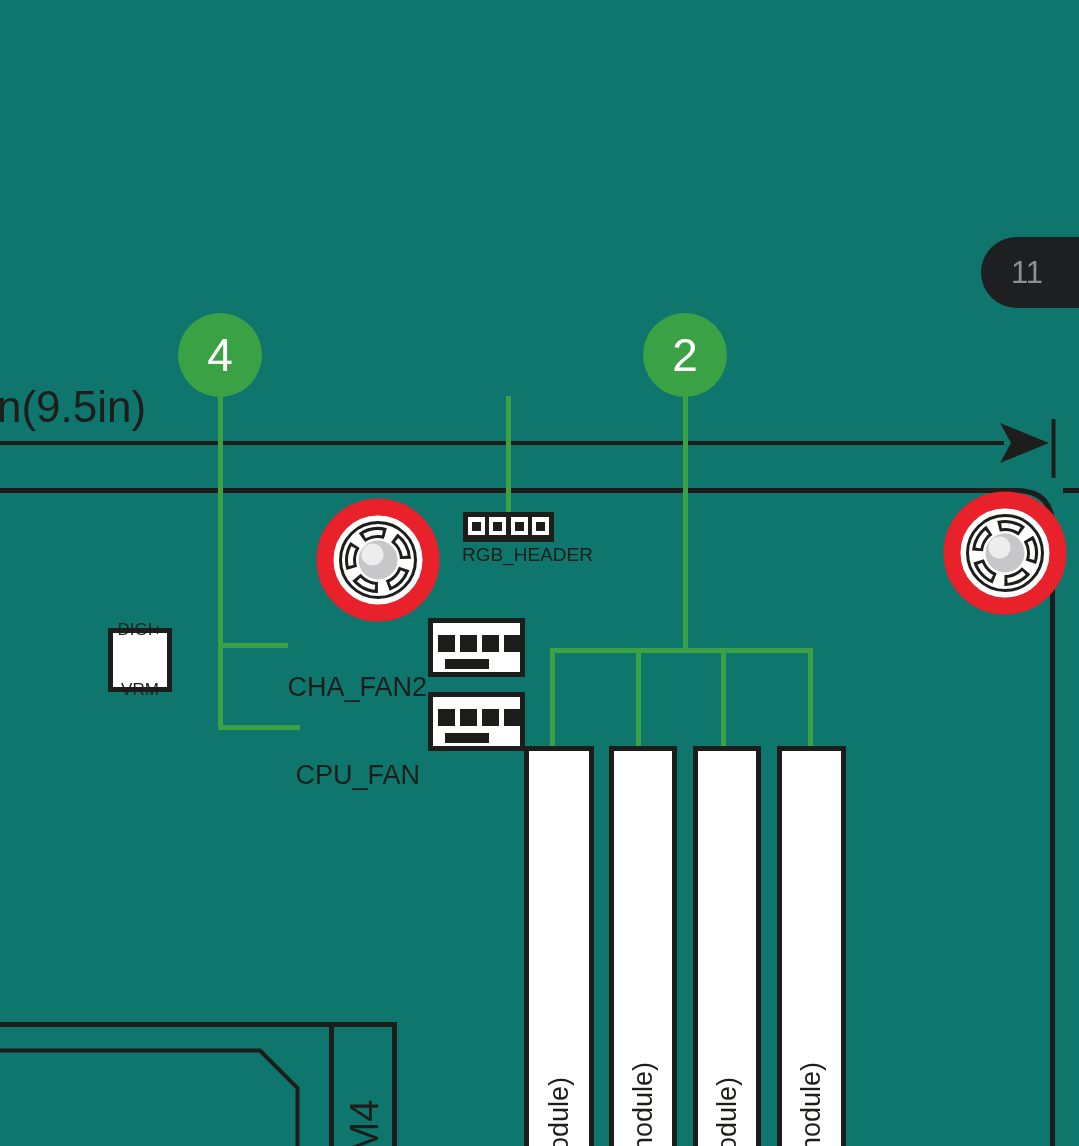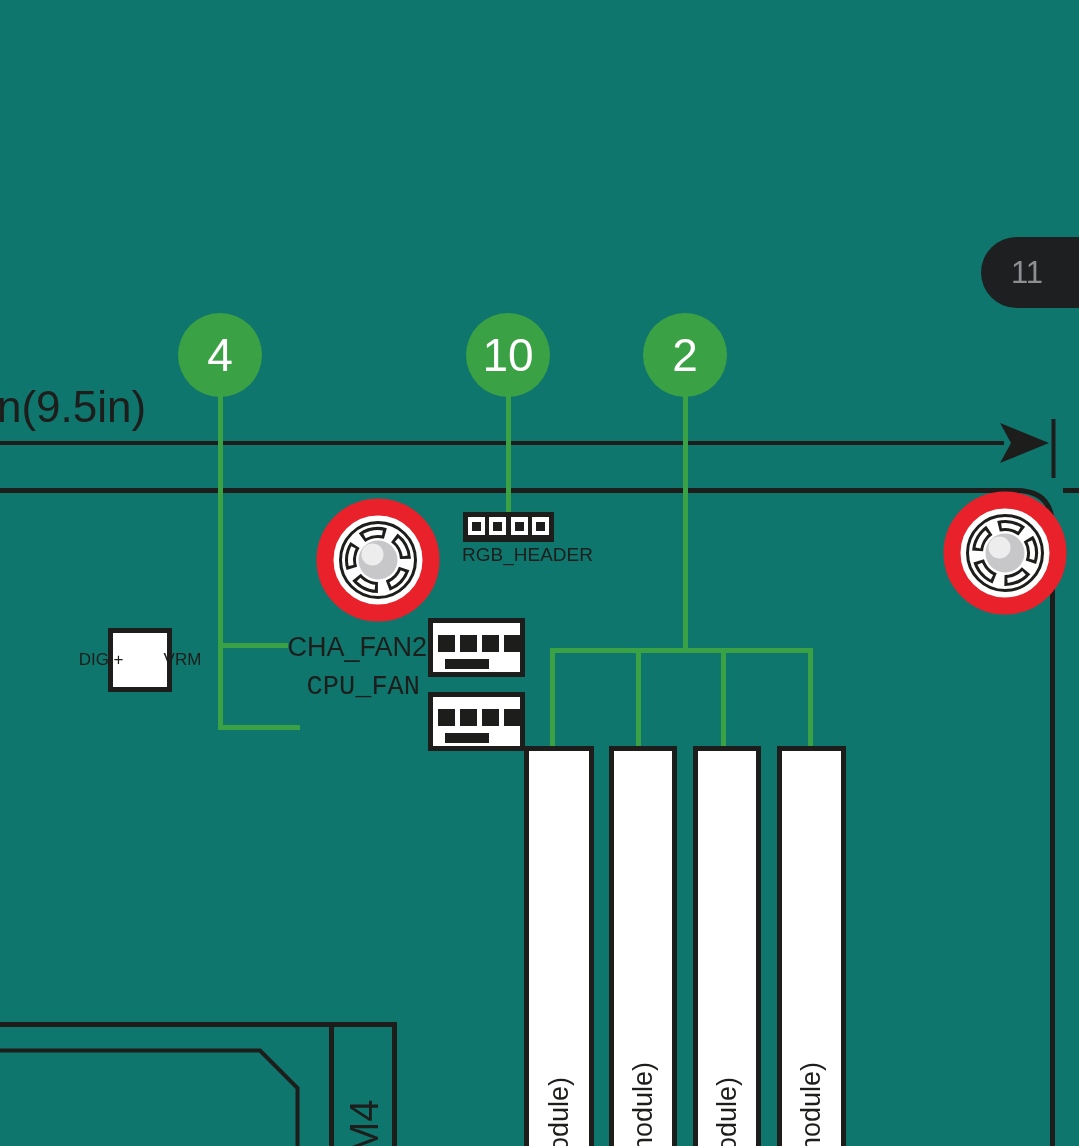--- a/index.html
+++ b/index.html
@@ -27,24 +27,24 @@
   }
   .callout{
     position:absolute;width:84px;height:84px;border-radius:50%;
     background:var(--green,#3aa244);color:#fff;
     display:flex;align-items:center;justify-content:center;font-size:46px;
   }
   .dim-label{position:absolute;left:-3px;top:383px;font-size:44px;line-height:48px;white-space:nowrap;}
   .digi-box{
     position:absolute;left:108px;top:628px;width:64px;height:64px;box-sizing:border-box;
     border:5px solid var(--line,#1d1d1b);background:#fff;
-    display:flex;flex-direction:row;align-items:center;justify-content:center;
+    display:flex;flex-direction:column;align-items:center;justify-content:center;
     font-size:17px;line-height:20px;text-align:center;gap:40px;
   }
-  .fan-label{position:absolute;width:207px;text-align:right;font-size:27px;line-height:32px;white-space:nowrap;}
+  .fan-label{position:absolute;width:207px;text-align:right;font-size:27px;line-height:32px;white-space:nowrap;margin-top:40px;}
   .fan-conn{position:absolute;left:428px;width:97px;height:59px;box-sizing:border-box;border:5px solid var(--line,#1d1d1b);background:#fff;}
   .fan-conn .pin{position:absolute;top:12px;width:17px;height:17px;background:var(--line,#1d1d1b);}
   .fan-conn .pin:nth-of-type(1){left:5px;}
   .fan-conn .pin:nth-of-type(2){left:27px;}
   .fan-conn .pin:nth-of-type(3){left:49px;}
   .fan-conn .pin:nth-of-type(4){left:71px;}
   .fan-conn .tab{position:absolute;left:12px;top:36px;width:44px;height:10px;background:var(--line,#1d1d1b);}
   .rgb-box{
     position:absolute;left:463px;top:512px;width:91px;height:30px;box-sizing:border-box;
     background:var(--line,#1d1d1b);display:flex;justify-content:space-between;padding:5px;
@@ -102,32 +102,31 @@
         <circle r="27.5" class="hole-dash-white"></circle>
       </g>
       <circle r="19.5" class="hole-center"></circle>
       <circle cx="-5.5" cy="-5.5" r="11" class="hole-highlight"></circle>
     </g>
   </svg>
 
   <div class="badge">11</div>
 
   <div class="callout" style="left:178px;top:313px;">4</div>
-  <div class="callout" style="left:466px;top:313px;">10</div>
   <div class="callout" style="left:643px;top:313px;">2</div>
 
   <div class="dim-label">n(9.5in)</div>
 
   <div class="digi-box">
     <span>DIGI+</span>
     <span>VRM</span>
   </div>
 
   <div class="fan-label" style="left:220px;top:631px;">CHA_FAN2</div>
-  <div class="fan-label" style="left:213px;top:671px;font-family:Liberation Mono, monospace;">CPU_FAN</div>
+  <div class="fan-label" style="left:213px;top:719px;">CPU_FAN</div>
 
   <div class="fan-conn" style="top:618px;">
     <span class="pin"></span>
     <span class="pin"></span>
     <span class="pin"></span>
     <span class="pin"></span>
     <span class="tab"></span>
   </div>
   <div class="fan-conn" style="top:692px;">
     <span class="pin"></span>

